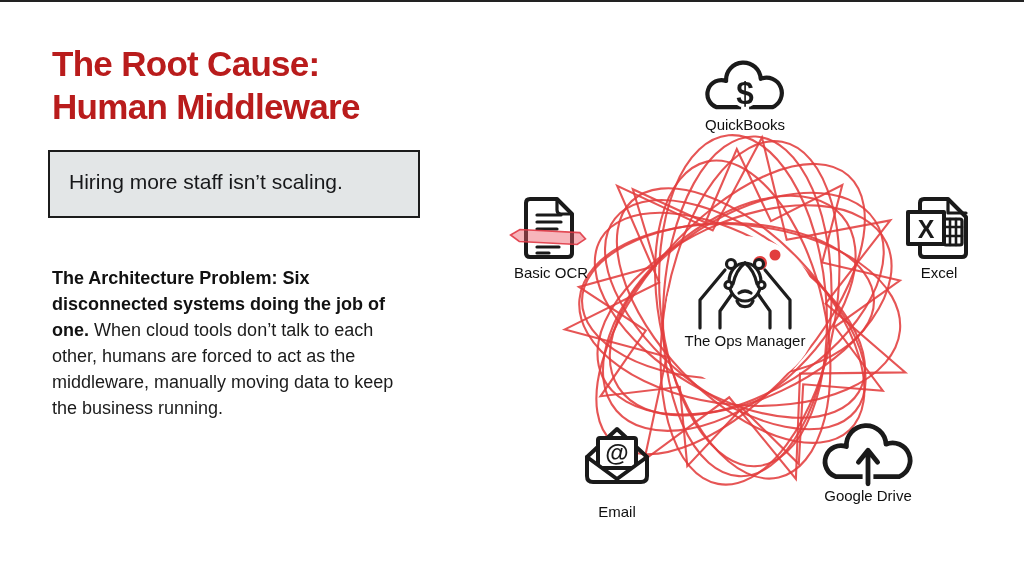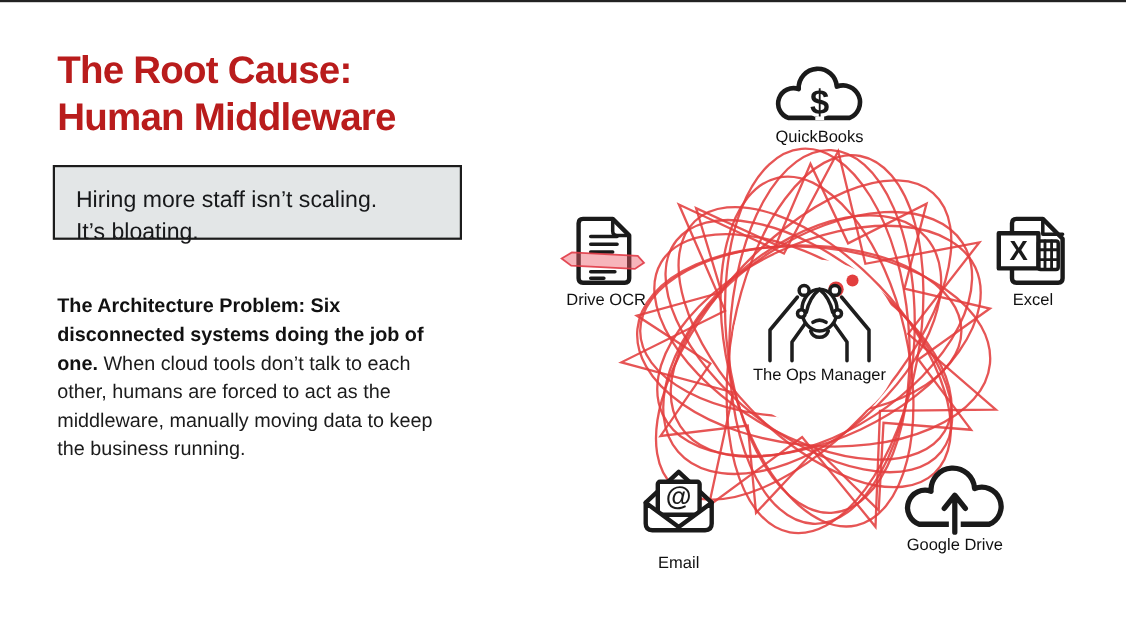--- a/index.html
+++ b/index.html
@@ -46,21 +46,21 @@
     font-size:15px; font-weight:400; color:#101010; white-space:nowrap; z-index:5;
   }
 </style>
 </head>
 <body>
 
 <div class="top-rule"></div>
 
 <h1 class="title"><span>The Root Cause:</span><br><span>Human Middleware</span></h1>
 
-<div class="callout"><span>Hiring more staff isn’t scaling.</span><br><span>It’s bloating.</span></div>
+<div class="callout"><span>Hiring more staff isn’t scaling.</span><br></div>
 
 <p class="body-copy"><strong>The Architecture Problem: Six disconnected systems doing the job of one.</strong> <span>When cloud tools don’t talk to each other, humans are forced to act as the middleware, manually moving data to keep the business running.</span></p>
 
 <svg class="diagram" viewBox="0 0 560 520" aria-hidden="true">
 
   <g id="scribble">
       <ellipse cx="264" cy="281" rx="146" ry="78" transform="rotate(0 276 292)" class="scr"></ellipse>
       <ellipse cx="269" cy="300" rx="150" ry="79" transform="rotate(30.8 276 292)" class="scr"></ellipse>
       <ellipse cx="274" cy="297" rx="154" ry="80" transform="rotate(38.6 276 292)" class="scr"></ellipse>
       <ellipse cx="279" cy="294" rx="158" ry="81" transform="rotate(46.400000000000006 276 292)" class="scr"></ellipse>
@@ -128,17 +128,17 @@
   </g>
 
   <g transform="translate(404,437.4) scale(1.2)">
     <path class="ic" d="M -27 16 A 12 12 0 1 1 -18 -9 A 16 16 0 1 1 15 -11 A 12 12 0 1 1 26 16 Z"></path>
     <path d="M 0 22 V -5" stroke="#ffffff" stroke-width="9" fill="none"></path>
     <path class="ic" d="M 0 22 V -5 M -8 4 L 0 -6 L 8 4"></path>
   </g>
 </svg>
 
 <div class="nlabel" style="left:745px; top:116px;">QuickBooks</div>
-<div class="nlabel" style="left:551px; top:264px;">Drive OCR</div>
+<div class="nlabel" style="left:551px; top:264px;">Basic OCR</div>
 <div class="nlabel" style="left:939px; top:264px;">Excel</div>
 <div class="nlabel" style="left:745px; top:332px;">The Ops Manager</div>
 <div class="nlabel" style="left:617px; top:503px;text-align:center;">Email</div>
 <div class="nlabel" style="left:868px; top:487px;">Google Drive</div>
 
 </body></html>

